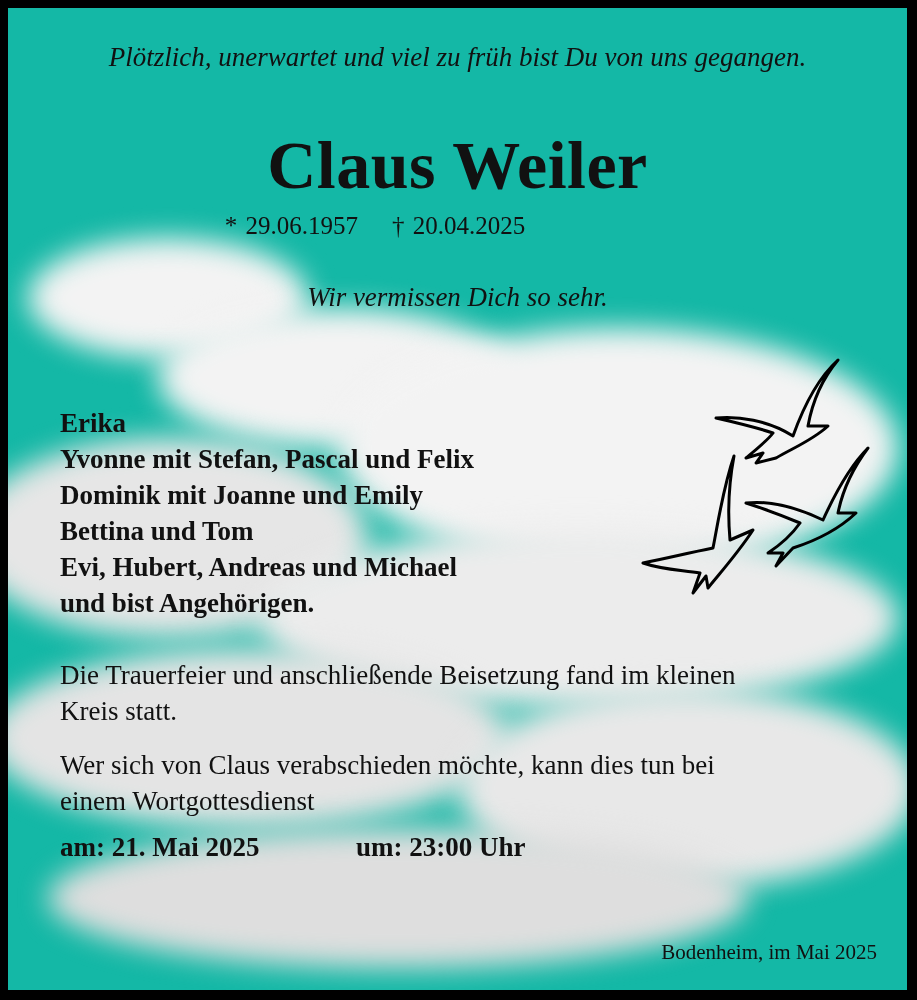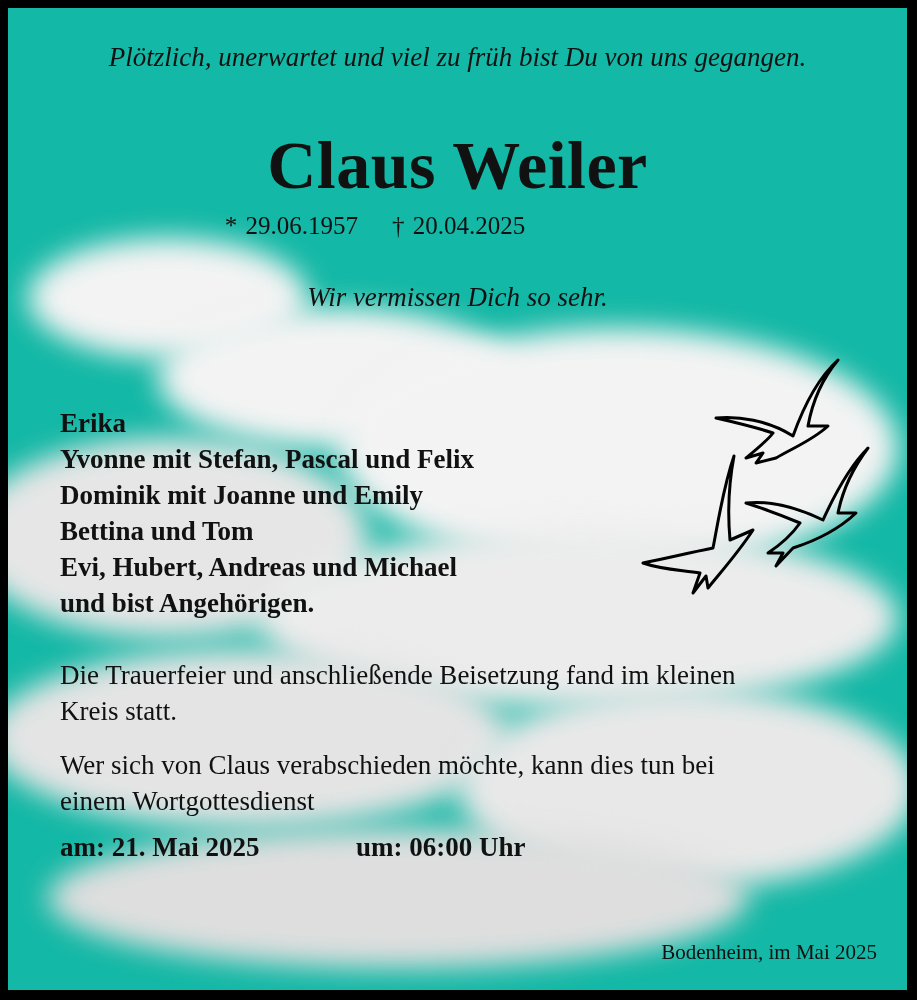--- a/index.html
+++ b/index.html
@@ -54,21 +54,21 @@
     <div class="t body-text bold" style="top:544px;">Evi, Hubert, Andreas und Michael</div>
     <div class="t body-text bold" style="top:580px;">und bist Angehörigen.</div>
 
     <div class="t body-text" style="top:652px;">Die Trauerfeier und anschließende Beisetzung fand im kleinen</div>
     <div class="t body-text" style="top:688px;">Kreis statt.</div>
 
     <div class="t body-text" style="top:742px;">Wer sich von Claus verabschieden möchte, kann dies tun bei</div>
     <div class="t body-text" style="top:778px;">einem Wortgottesdienst</div>
 
     <div class="t body-text bold" style="top:824px;">am: 21. Mai 2025</div>
-    <div class="t body-text bold" style="top:824px;left:348px;">um: 06:00 Uhr</div>
+    <div class="t body-text bold" style="top:824px;left:348px;">um: 23:00 Uhr</div>
 
 
     <div class="t signoff">Bodenheim, im Mai 2025</div>
 
     <svg class="birds" viewBox="0 0 260 260">
       <g fill="none" stroke="#000" stroke-width="3" stroke-linejoin="round" stroke-linecap="round">
 
         <path d="M210 12 C195 30 185 50 180 78 L200 78 C185 92 165 100 148 110 L128 115 L135 105 L118 110 C130 100 140 92 145 85 C130 80 110 75 88 70 C110 68 140 72 165 88 C175 60 190 30 210 12 Z"></path>
 
         <path d="M106 108 C100 140 100 170 102 192 L125 182 C110 205 92 225 80 240 L78 228 L65 245 L72 225 C55 222 35 222 15 215 C40 210 60 205 85 200 C90 175 95 140 106 108 Z"></path>

